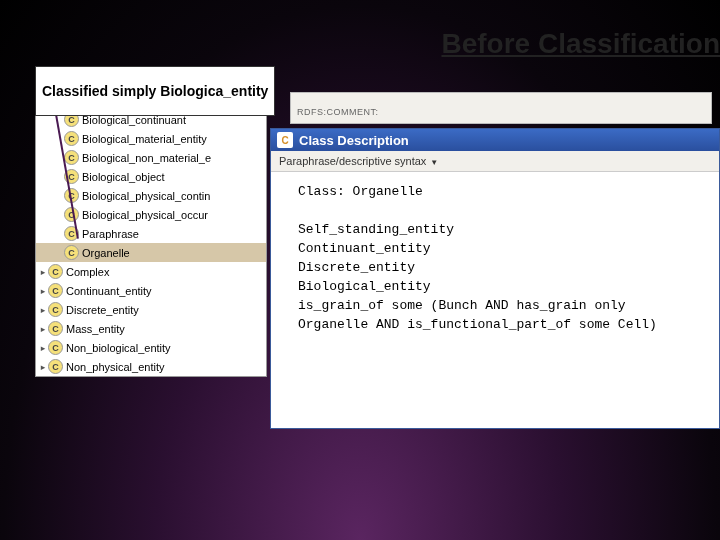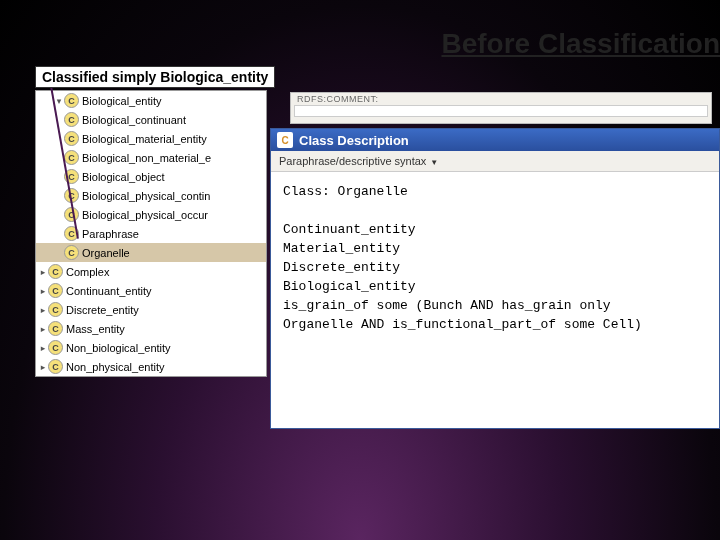--- a/index.html
+++ b/index.html
@@ -22,21 +22,21 @@
     font-weight: bold;
     color: #222;
     text-decoration: underline;
   }
   .callout {
     position: absolute;
     top: 66px;
     left: 35px;
     background: #fff;
     border: 1px solid #333;
-    padding: 2px 6px;
+    padding: 16px 6px;
     font-size: 14px;
     font-weight: bold;
     color: #000;
     z-index: 5;
   }
   .callout-line {
     position: absolute;
     top: 86px;
     left: 50px;
     width: 2px;
@@ -91,21 +91,21 @@
     left: 290px;
     width: 420px;
     height: 30px;
     background: #f2f0eb;
     border: 1px solid #bbb;
     z-index: 1;
   }
   .rdfs-header {
     font-size: 9px;
     color: #666;
-    padding: 1px 6px;
+    padding: 14px 6px;
     letter-spacing: 0.5px;
   }
   .rdfs-body {
     background: #fff;
     border: 1px solid #ccc;
     margin: 0 3px;
     height: 10px;
   }
   .desc-window {
     position: absolute;
@@ -154,20 +154,21 @@
     font-size: 8px;
   }
   .desc-body {
     background: #fff;
     padding: 10px 12px 16px 12px;
     font-family: "Courier New", monospace;
     font-size: 13px;
     line-height: 19px;
     color: #000;
     min-height: 230px;
+    margin-left: 15px;
   }
   .desc-body .blank { height: 19px; }
 </style>
 </head>
 <body>
 
 <div class="title">Before Classification</div>
 
 <div class="callout">Classified simply Biologica_entity</div>
 <div class="callout-line"></div>
@@ -262,20 +263,20 @@
       </span>
     <span>Class Description</span>
   </div>
   <div class="desc-toolbar">
     <span>Paraphrase/descriptive syntax</span>
     <span class="drop">▼</span>
   </div>
   <div class="desc-body" id="desc-body">
       <div>Class: Organelle</div>
       <div class="blank">&nbsp;</div>
+      <div>Self_standing_entity</div>
       <div>Continuant_entity</div>
-      <div>Material_entity</div>
       <div>Discrete_entity</div>
       <div>Biological_entity</div>
       <div>is_grain_of some (Bunch AND has_grain only</div>
       <div>Organelle AND is_functional_part_of some Cell)</div>
     </div>
 </div>
 
 </body></html>

